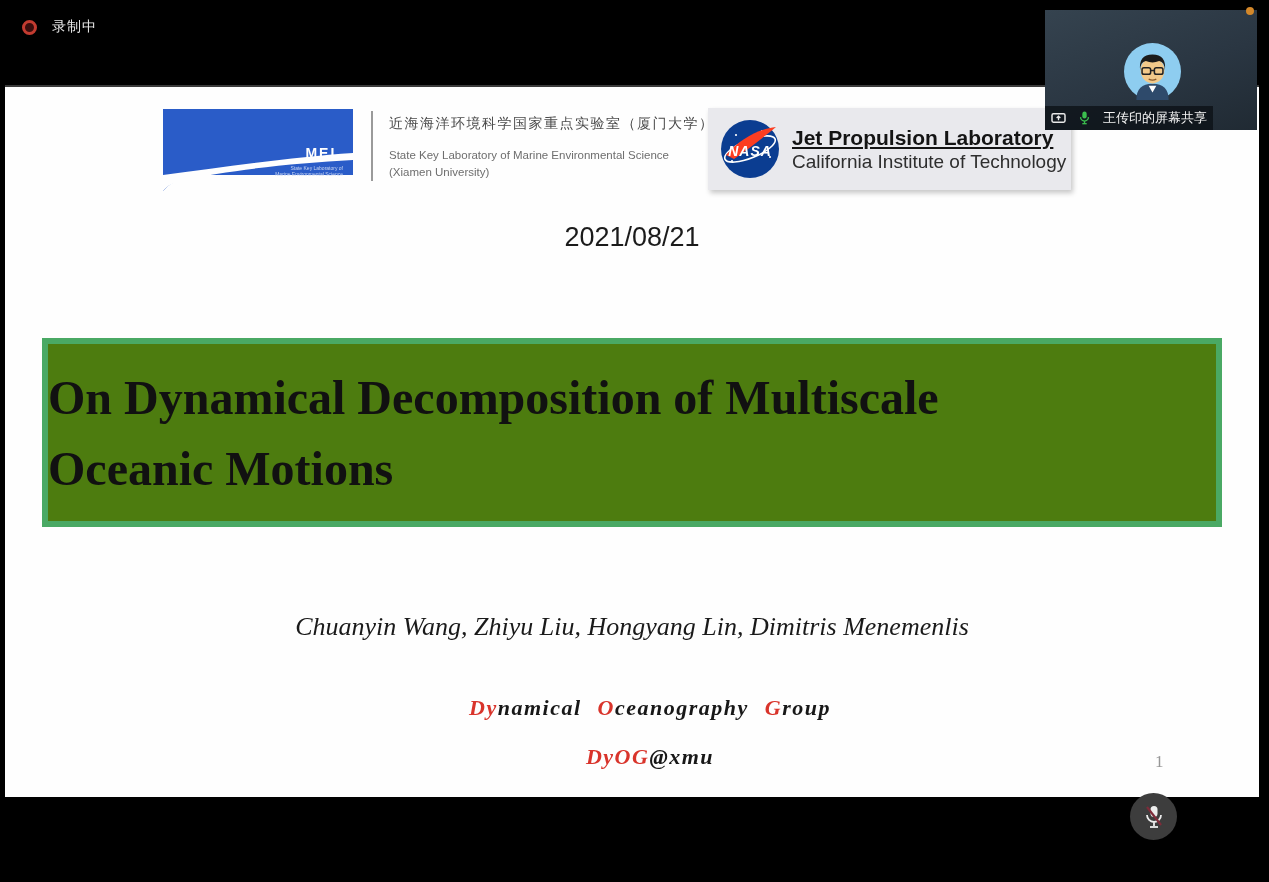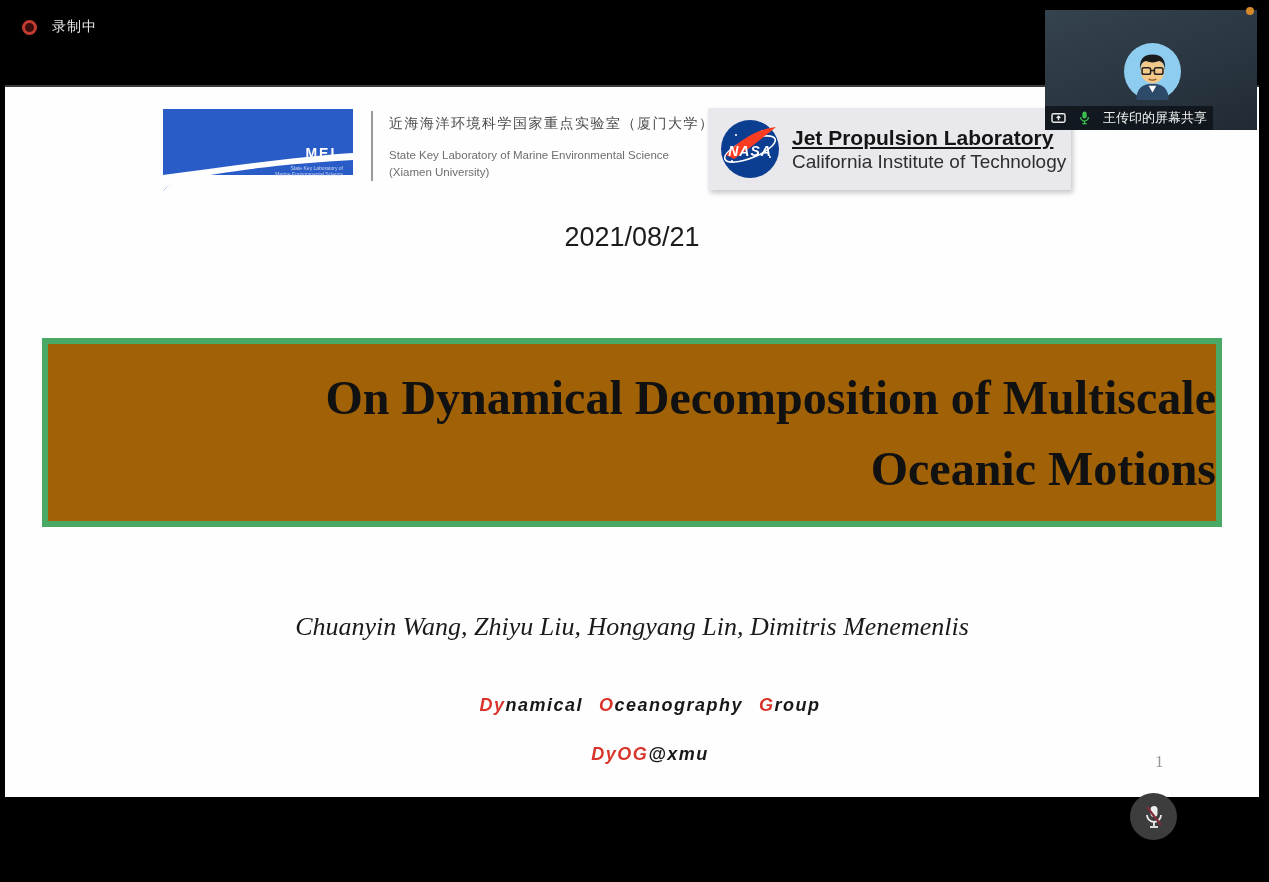--- a/index.html
+++ b/index.html
@@ -35,33 +35,33 @@
   .nasa-meatball { position:relative; width:64px; height:64px; flex:0 0 auto; }
   .nasa-text { margin-left:10px; }
   .nasa-org { font-size:21px; font-weight:bold; color:#141414; line-height:25px;text-decoration:underline; }
   .nasa-inst { font-size:19px; color:#2e2e2e; line-height:23px; }
 
   .slide-date { position:absolute; left:0; top:135px; width:100%; text-align:center;
                 font-family:Liberation Sans, sans-serif; font-size:27px; color:#1b1b1b; }
 
   .title-box { position:absolute; left:37px; top:251px; width:1180px; height:189px;
                border:6px solid #4aa964; display:flex; flex-direction:column;
-               justify-content:center; align-items:flex-end; background:#a16207; }
+               justify-content:center; align-items:flex-start; background:#4d7c0f; }
   .title-line { font-family:"Liberation Serif", serif; font-weight:bold; font-size:48px;
                 color:#111; line-height:71px; white-space:nowrap; }
 
   .authors { position:absolute; left:0; top:525px; width:100%; text-align:center;
              font-family:"Liberation Serif", serif; font-style:italic; font-size:26px; color:#1a1a1a; }
 
   .group-line1 { position:absolute; left:0; top:608px; width:100%;
                  display:flex; justify-content:center; gap:16px; }
   .group-line2 { position:absolute; left:0; top:657px; width:100%;
                  display:flex; justify-content:center; }
-  .script { font-family:Liberation Sans, sans-serif; font-style:italic; font-weight:bold;
-            font-size:18px; letter-spacing:1.5px; color:#181818;padding-left:36px; }
+  .script { font-family:Liberation Serif, serif; font-style:italic; font-weight:bold;
+            font-size:22px; letter-spacing:1.5px; color:#181818;padding-left:36px; }
   .script .red { color:#d9342b; }
 
   .page-number { position:absolute; left:1150px; top:665px; font-family:"Liberation Serif", serif;
                  font-size:17px; color:#979797; }
 
   
   .webcam { position:absolute; left:1045px; top:10px; width:212px; height:120px;
             background:linear-gradient(160deg,#35434f 0%, #2a3642 55%, #202a33 100%);
             z-index:20; }
   .avatar { position:absolute; left:79px; top:33px; width:57px; height:57px; }

